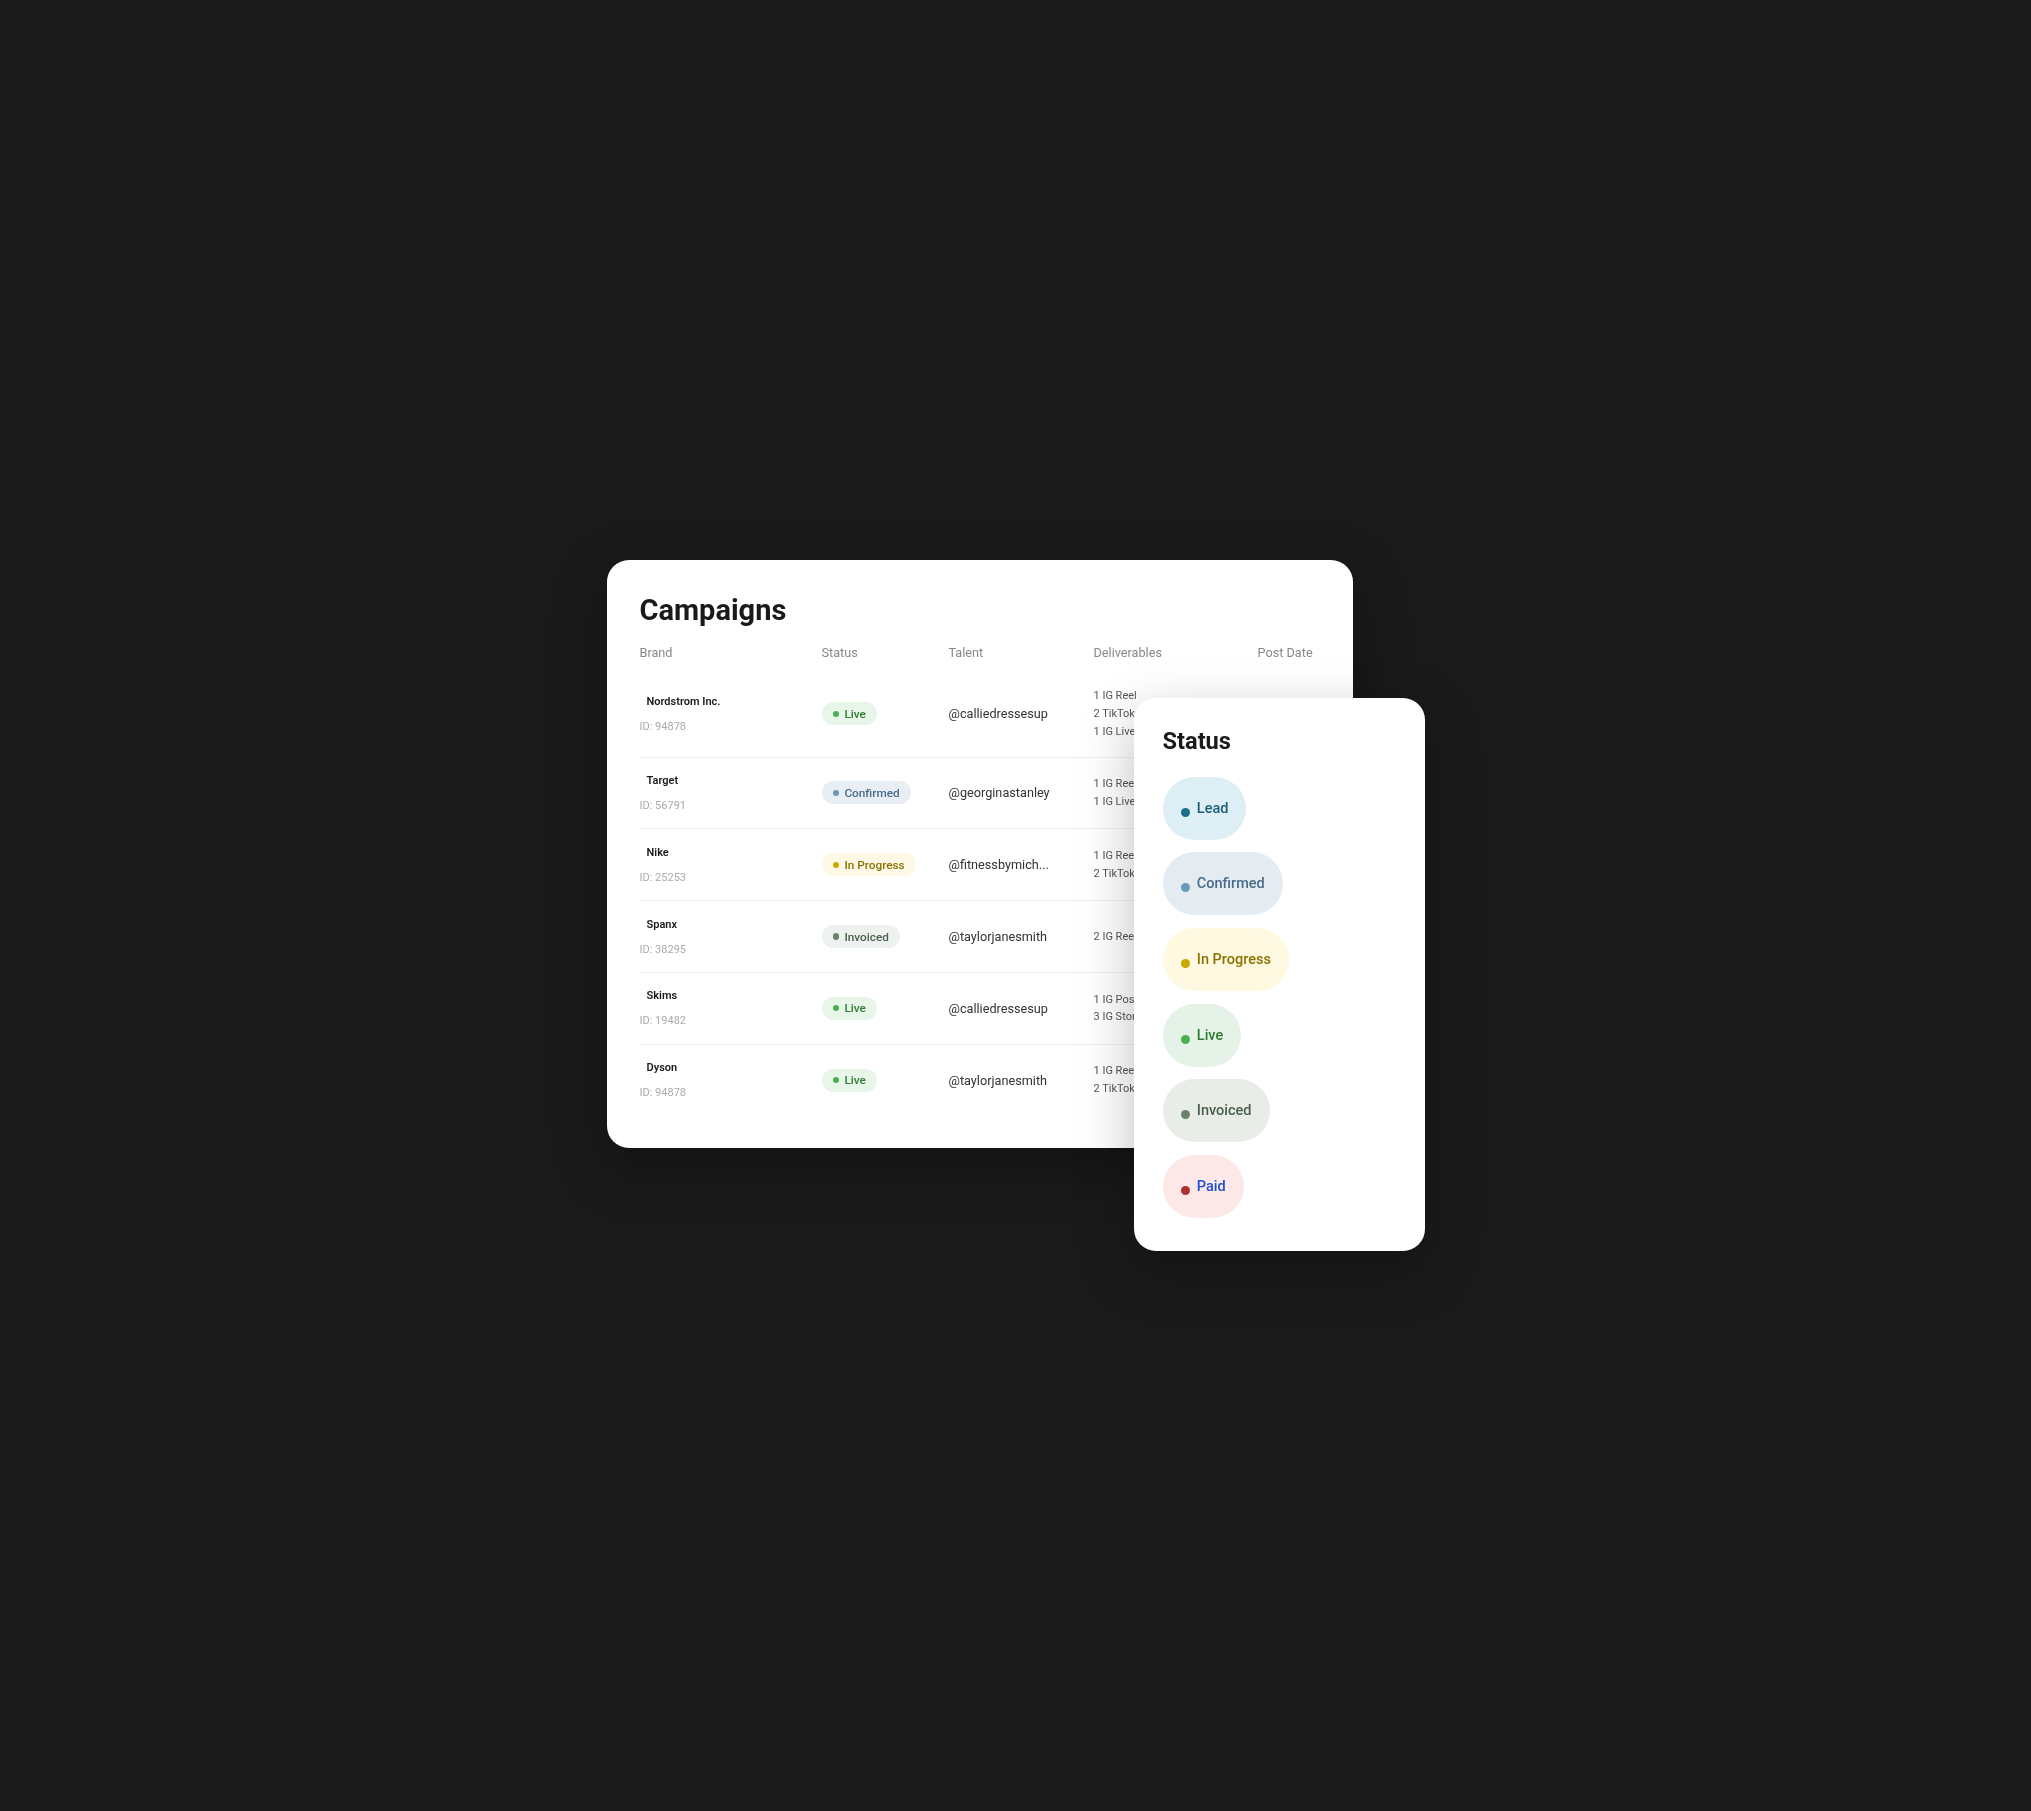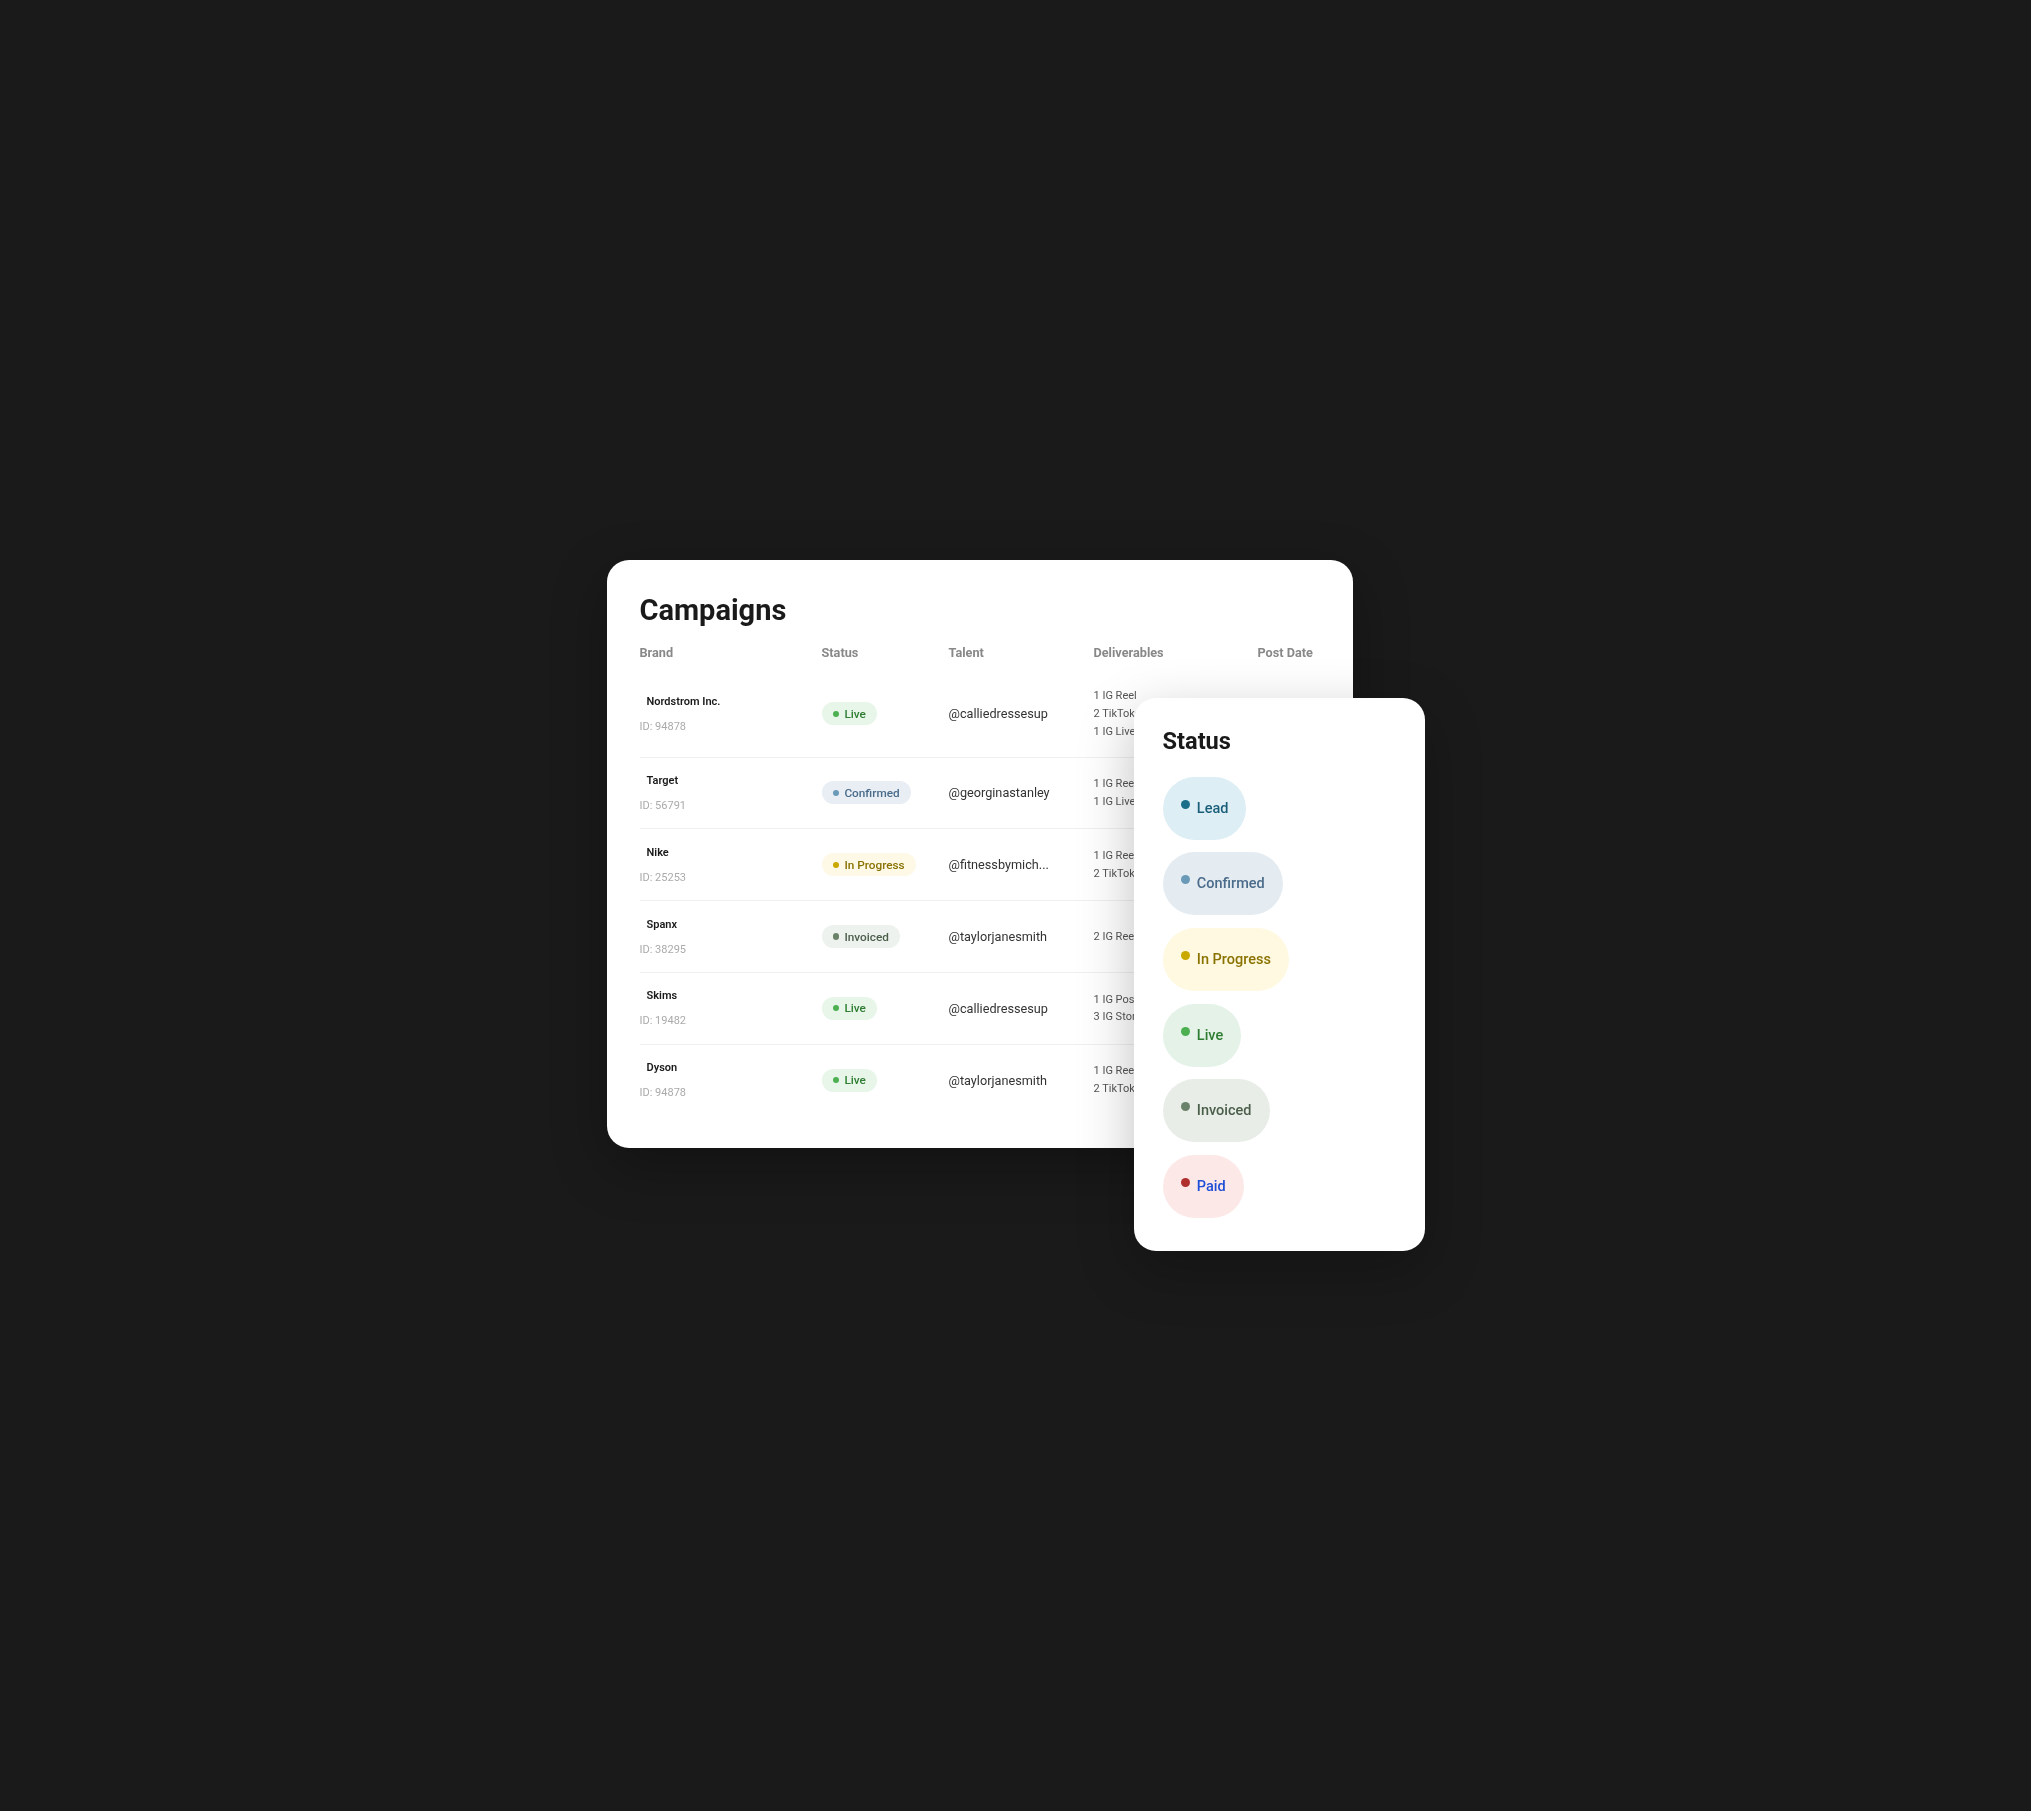--- a/index.html
+++ b/index.html
@@ -81,21 +81,21 @@
     .table-header {
       display: grid;
       grid-template-columns: 182px 127px 145px 164px 91px 73px;
       padding: 0 0 11px 0;
       border-bottom: none;
     }
 
     .col-header {
       font-size: 12.7px;
       color: #888;
-      font-weight: 700;
+      font-weight: 400;
     }
 
     .table-body {
       width: 100%;
     }
 
     .table-row {
       display: grid;
       grid-template-columns: 182px 127px 145px 164px 91px 73px;
       padding: 16.4px 0;
@@ -203,21 +203,21 @@
     }
 
     .status-legend-list {
       display: flex;
       flex-direction: column;
       gap: 12.7px;
     }
 
     .legend-item {
       display: inline-flex;
-      align-items: flex-start;
+      align-items: flex-end;
       gap: 7.3px;
       padding: 23px 18px;
       border-radius: 45px;
       font-size: 14.5px;
       font-weight: 500;
       width: fit-content;
     }
 
     .legend-dot {
       width: 9px;

